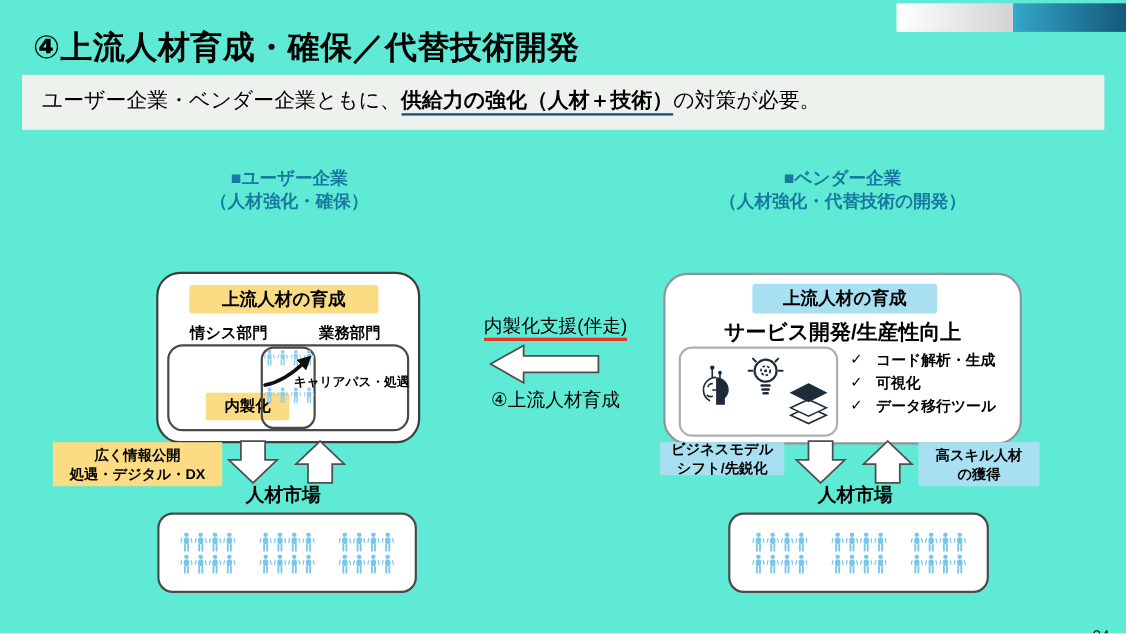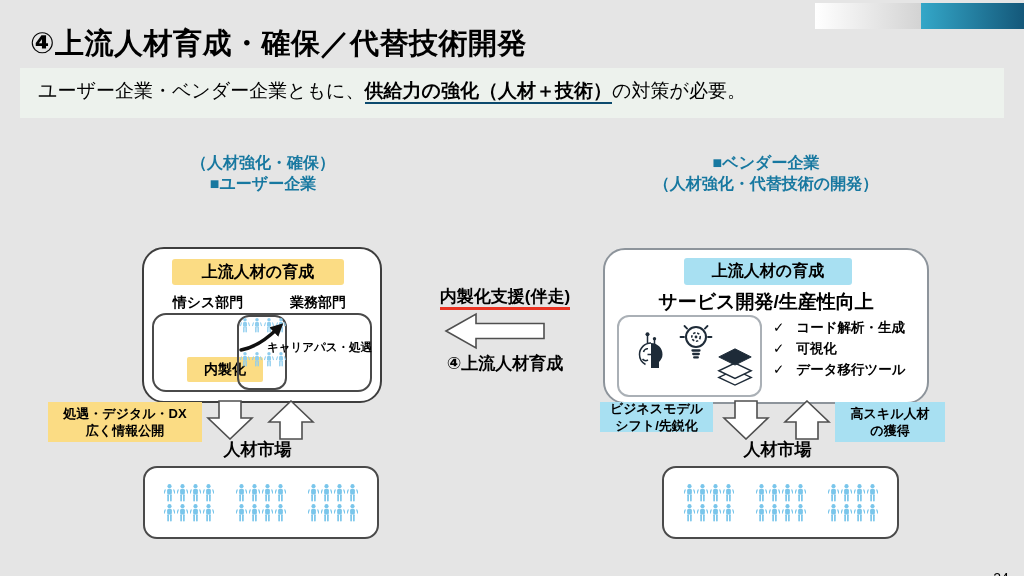--- a/index.html
+++ b/index.html
@@ -1,17 +1,17 @@
 <!DOCTYPE html>
 <html><head>
 <meta charset="utf-8">
 <style>
   html,body { margin:0; padding:0; background:#fff; }
   #slide {
-    position:relative; width:1024px; height:576px; background:#e5e5e5;
+    position:relative; width:1024px; height:576px; background:#5eead4;
     font-family:"Liberation Sans","DejaVu Sans",sans-serif; color:#000;
     overflow:hidden;
   }
   .abs { position:absolute; }
 
   
   .bar-gray { left:815px; top:3px; width:106px; height:26px;
     background:linear-gradient(to right,#ffffff,#d3d3d3); }
   .bar-teal { left:921px; top:3px; width:103px; height:26px;
     background:linear-gradient(to right,#34a7c8,#14587a); }
@@ -32,21 +32,21 @@
   .round-gray { border:2px solid #8d949b; border-radius:22px; background:#fff; }
   .inner-rect { border:2px solid #4a4a4a; border-radius:14px; background:transparent; }
 
   .tag { font-weight:bold; text-align:center; display:flex; align-items:center; justify-content:center; }
   .tag-yellow { background:#fbdc84; }
   .tag-blue { background:#a8e0f2; }
 
   .dept { font-weight:bold; font-size:14px; text-align:center; }
   .career-label { font-weight:bold; font-size:11.5px; white-space:nowrap; }
 
-  .mid-label { font-weight:bold; font-size:17px; text-align:center; }
+  .mid-label { font-weight:normal; font-size:17px; text-align:center; }
   .mid-label .hl { border-bottom:3px solid #ea3423; padding-bottom:1px; }
 
   
   .mlabel { font-weight:bold; font-size:13px; text-align:center; line-height:17px;
     display:flex; flex-direction:column; justify-content:center; box-sizing:border-box; }
 
   .market-caption { font-weight:bold; font-size:17px; text-align:center; }
 
   .market-box { border:2px solid #4a4a4a; border-radius:14px; background:#fff;
     display:flex; justify-content:center; align-items:center; gap:22px; color:#7ac6eb; }
@@ -70,22 +70,22 @@
   <div class="abs bar-gray"></div>
   <div class="abs bar-teal"></div>
 
   <div class="abs page-title">④上流人材育成・確保／代替技術開発</div>
 
   <div class="abs banner">
     <span>ユーザー企業・ベンダー企業ともに、</span><span class="hl">供給力の強化（人材＋技術）</span><span>の対策が必要。</span>
   </div>
 
   <div class="abs teal-header uh">
+    <div>■ユーザー企業</div>
     <div>（人材強化・確保）</div>
-    <div>■ユーザー企業</div>
   </div>
   <div class="abs teal-header vh">
     <div>■ベンダー企業</div>
     <div>（人材強化・代替技術の開発）</div>
   </div>
 
   <div class="abs round-dark" style="left:142px;top:247px;width:236px;height:152px;"></div>
   <div class="abs tag tag-yellow" style="left:172px;top:259px;width:172px;height:26px;font-size:16px;border-radius:3px;">上流人材の育成</div>
   <div class="abs dept" style="left:160px;top:294px;width:96px;">情シス部門</div>
   <div class="abs dept" style="left:272px;top:294px;width:92px;">業務部門</div>
@@ -230,22 +230,22 @@
       <span>✓</span>
       <span>可視化</span>
     </div>
     <div class="check-row">
       <span>✓</span>
       <span>データ移行ツール</span>
     </div>
   </div>
 
   <div class="abs mlabel tag-yellow" style="left:48px;top:402px;width:154px;height:40px;">
+    <span>広く情報公開</span>
     <span>処遇・デジタル・DX</span>
-    <span>広く情報公開</span>
   </div>
   <svg class="abs" style="left:206px;top:400px;" width="48" height="40" viewBox="0 0 48 40">
     <path d="M13 1 H35 V18 H46 L24 39 L2 18 H13 Z" fill="#ffffff" stroke="#4f4f4f" stroke-width="1.6"></path>
   </svg>
   <svg class="abs" style="left:267px;top:400px;" width="48" height="40" viewBox="0 0 48 40">
     <path d="M24 1 L46 22 H35 V39 H13 V22 H2 Z" fill="#ffffff" stroke="#4f4f4f" stroke-width="1.6"></path>
   </svg>
   <div class="abs market-caption" style="left:200px;top:438px;width:115px;">人材市場</div>
   <div class="abs market-box" style="left:143px;top:466px;width:232px;height:69px;">
       <div class="people-group" style="grid-template-columns:repeat(4,auto)">

